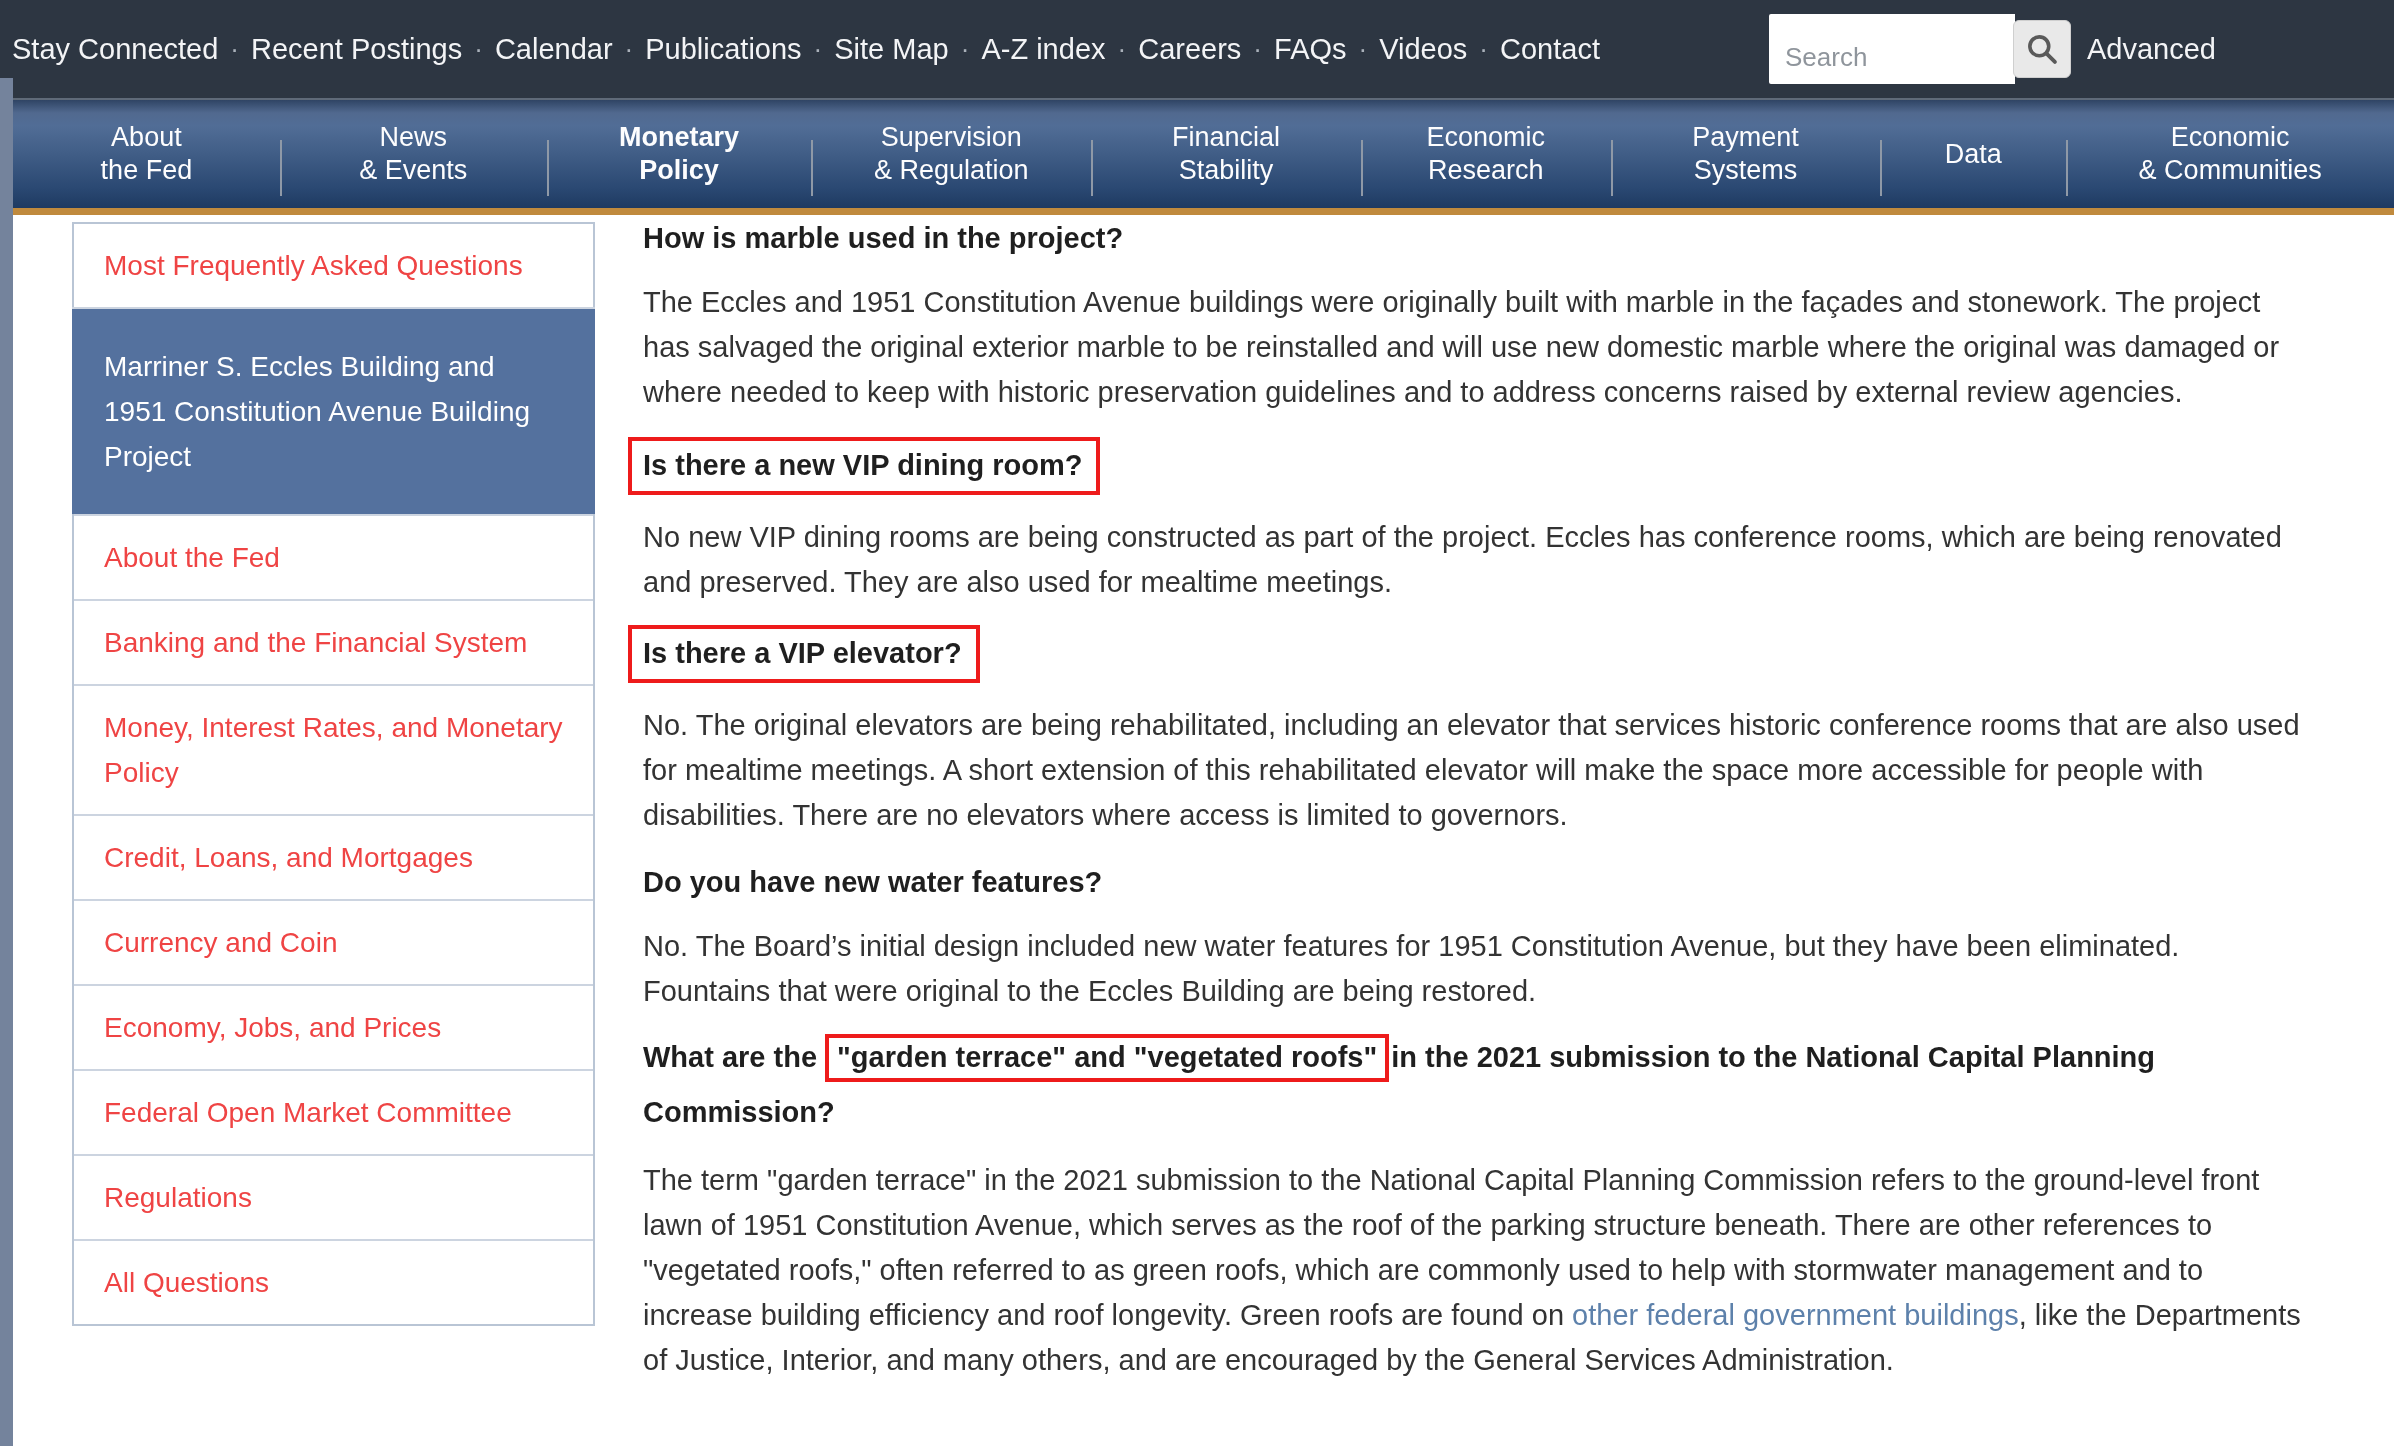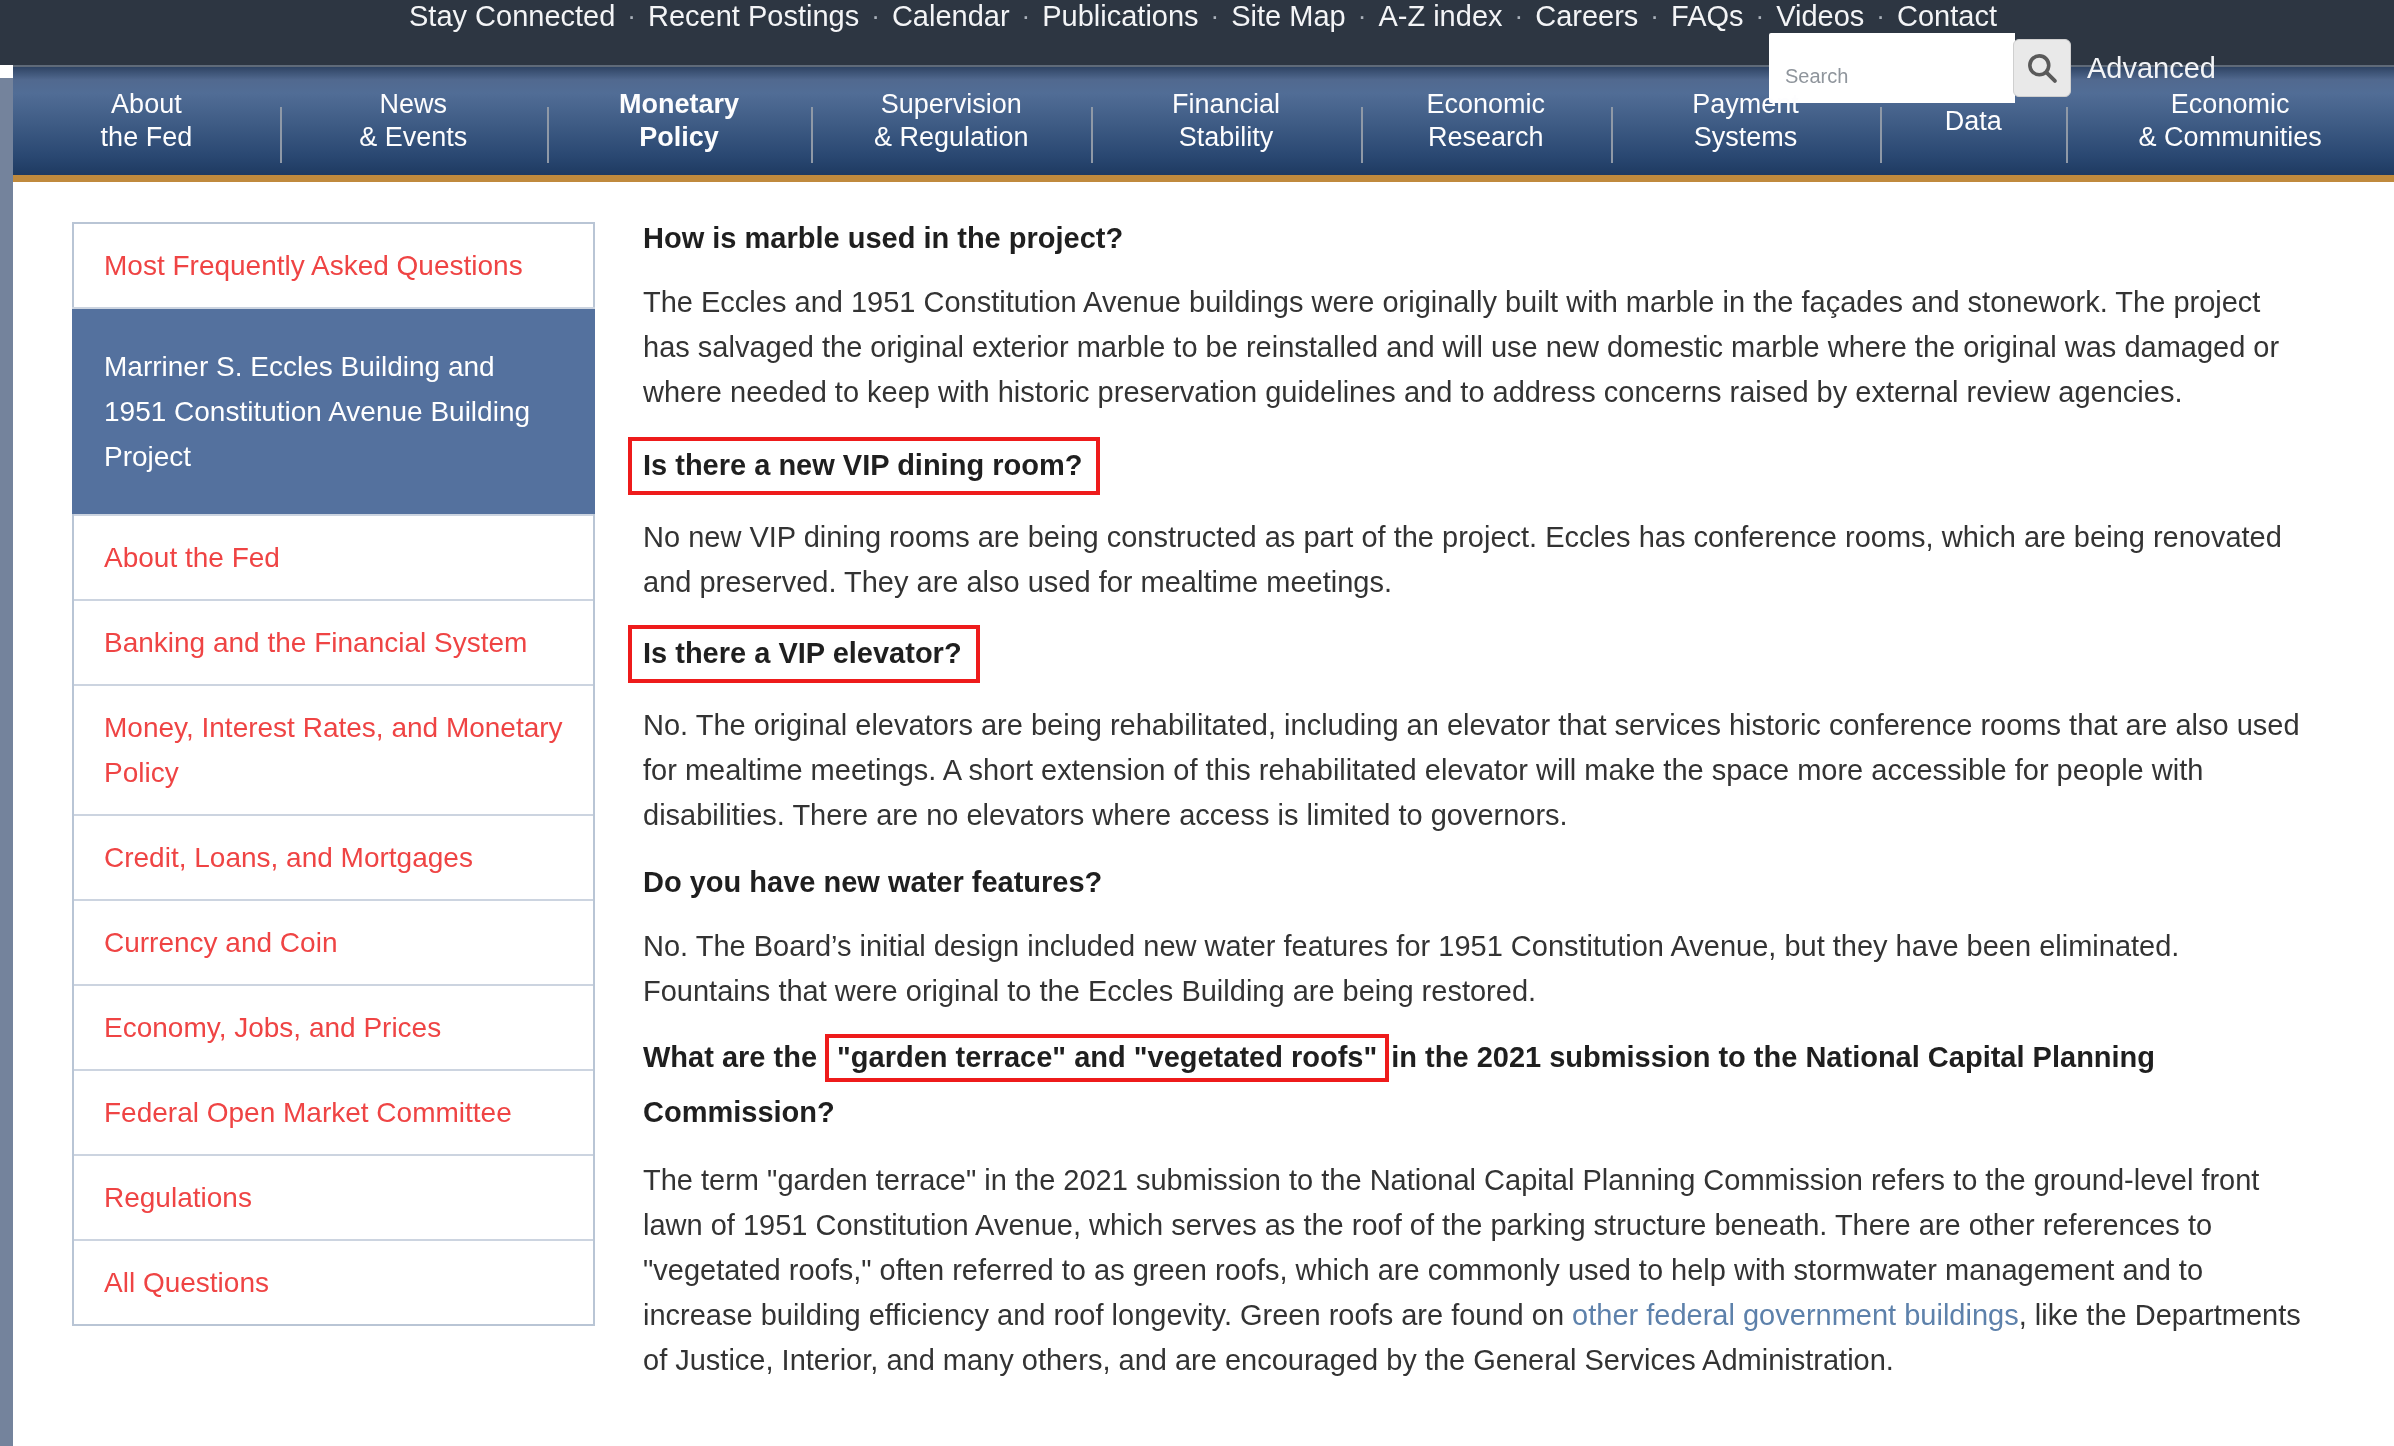--- a/index.html
+++ b/index.html
@@ -3,30 +3,30 @@
 <meta charset="utf-8">
 <style>
   html,body{margin:0;padding:0;}
   body{
     width:2394px;height:1446px;overflow:hidden;background:#ffffff;
     font-family:"Liberation Sans","DejaVu Sans",sans-serif;
     -webkit-font-smoothing:antialiased;position:relative;
   }
   
   .topbar{
-    height:65px;background:#2d3642;display:flex;align-items:center;
-    padding:0 0 0 12px;box-sizing:border-box;white-space:nowrap;flex-direction:column;
+    height:98px;background:#2d3642;display:flex;align-items:center;
+    padding:0 0 0 12px;box-sizing:border-box;white-space:nowrap;
   }
   .topbar .links{display:flex;align-items:center;}
   .topbar a.toplink{color:#f3f4f6;text-decoration:none;font-size:29px;cursor:pointer;}
   .topbar .dot{color:#aab1ba;font-size:26px;margin:0 12px;}
   .searchgroup{margin-left:auto;margin-right:178px;display:flex;align-items:center;}
   .search-input{
     width:230px;height:54px;border:none;outline:none;background:#ffffff;
-    font-size:20px;padding:16px 0 0 16px;color:#333;border-radius:2px 0 0 2px;
+    font-size:26px;padding:16px 0 0 16px;color:#333;border-radius:2px 0 0 2px;
     font-family:"Liberation Sans","DejaVu Sans",sans-serif;
   }
   .search-input::placeholder{color:#8f959c;}
   .search-btn{
     width:58px;height:58px;background:#e9e9e9;border:1px solid #cfcfcf;
     border-radius:6px;margin-left:-2px;display:flex;align-items:center;justify-content:center;
     cursor:pointer;padding:0;
   }
   .advanced{color:#f3f4f6;font-size:29px;margin-left:16px;text-decoration:none;cursor:pointer;}
   

